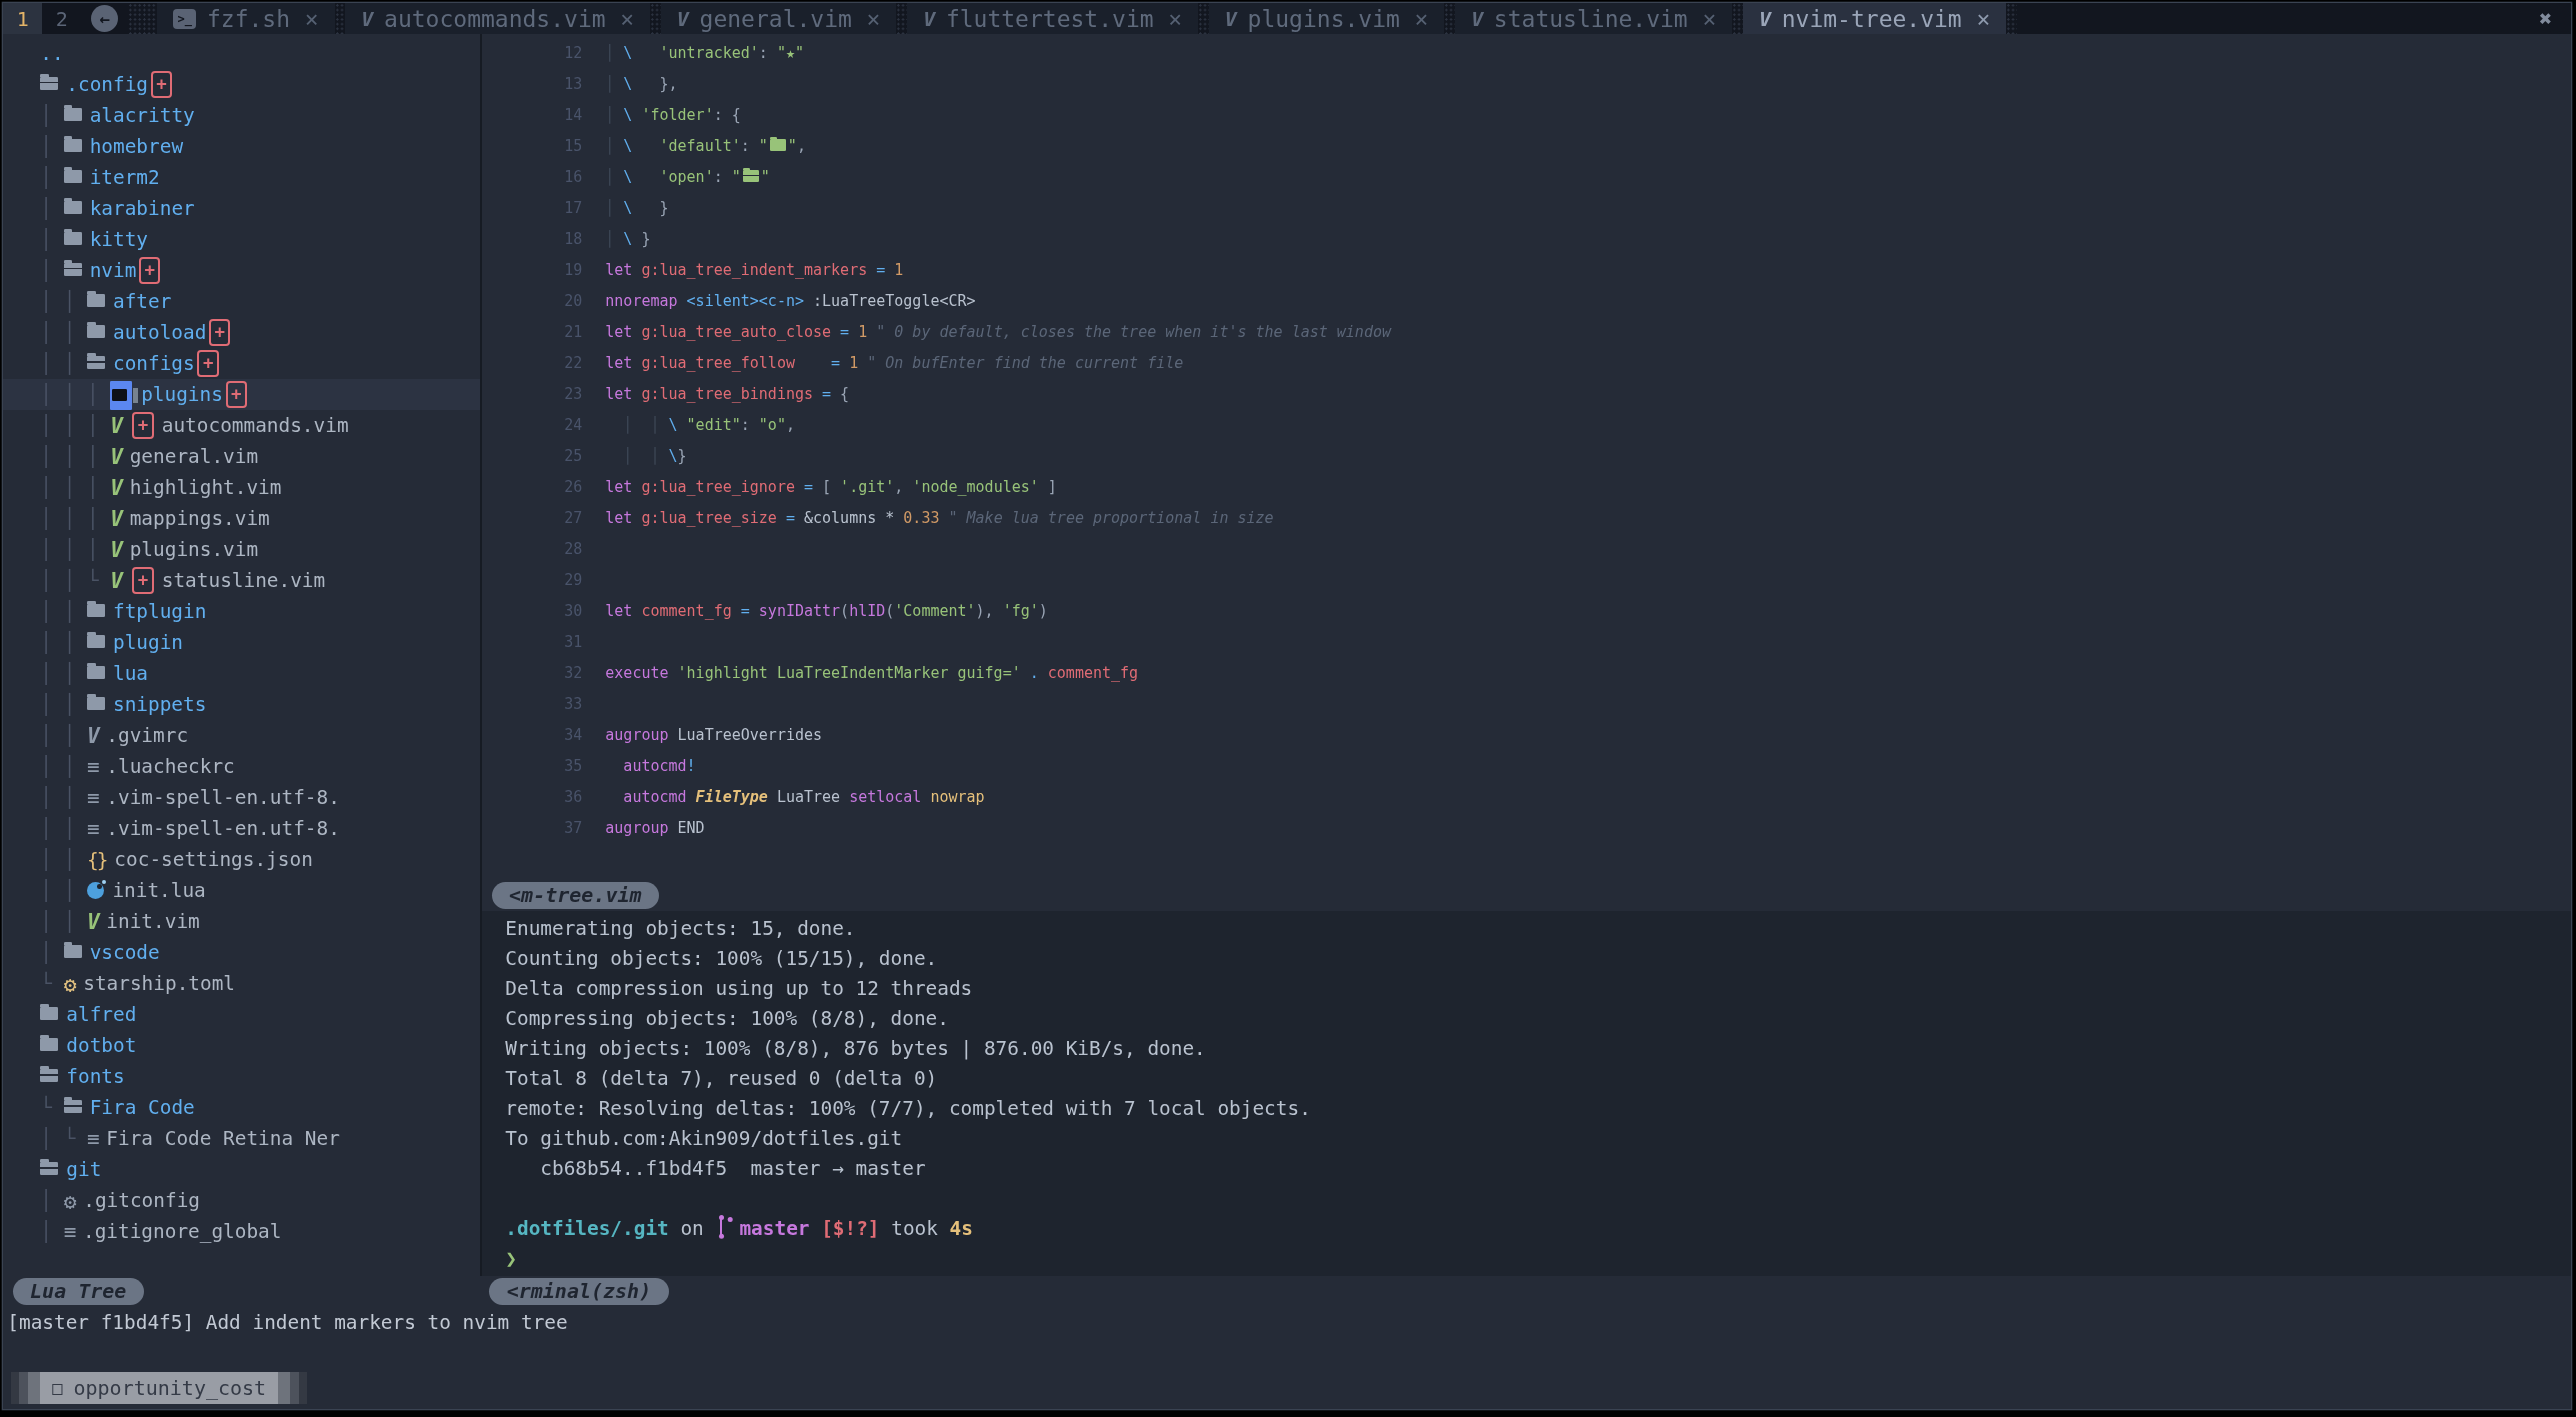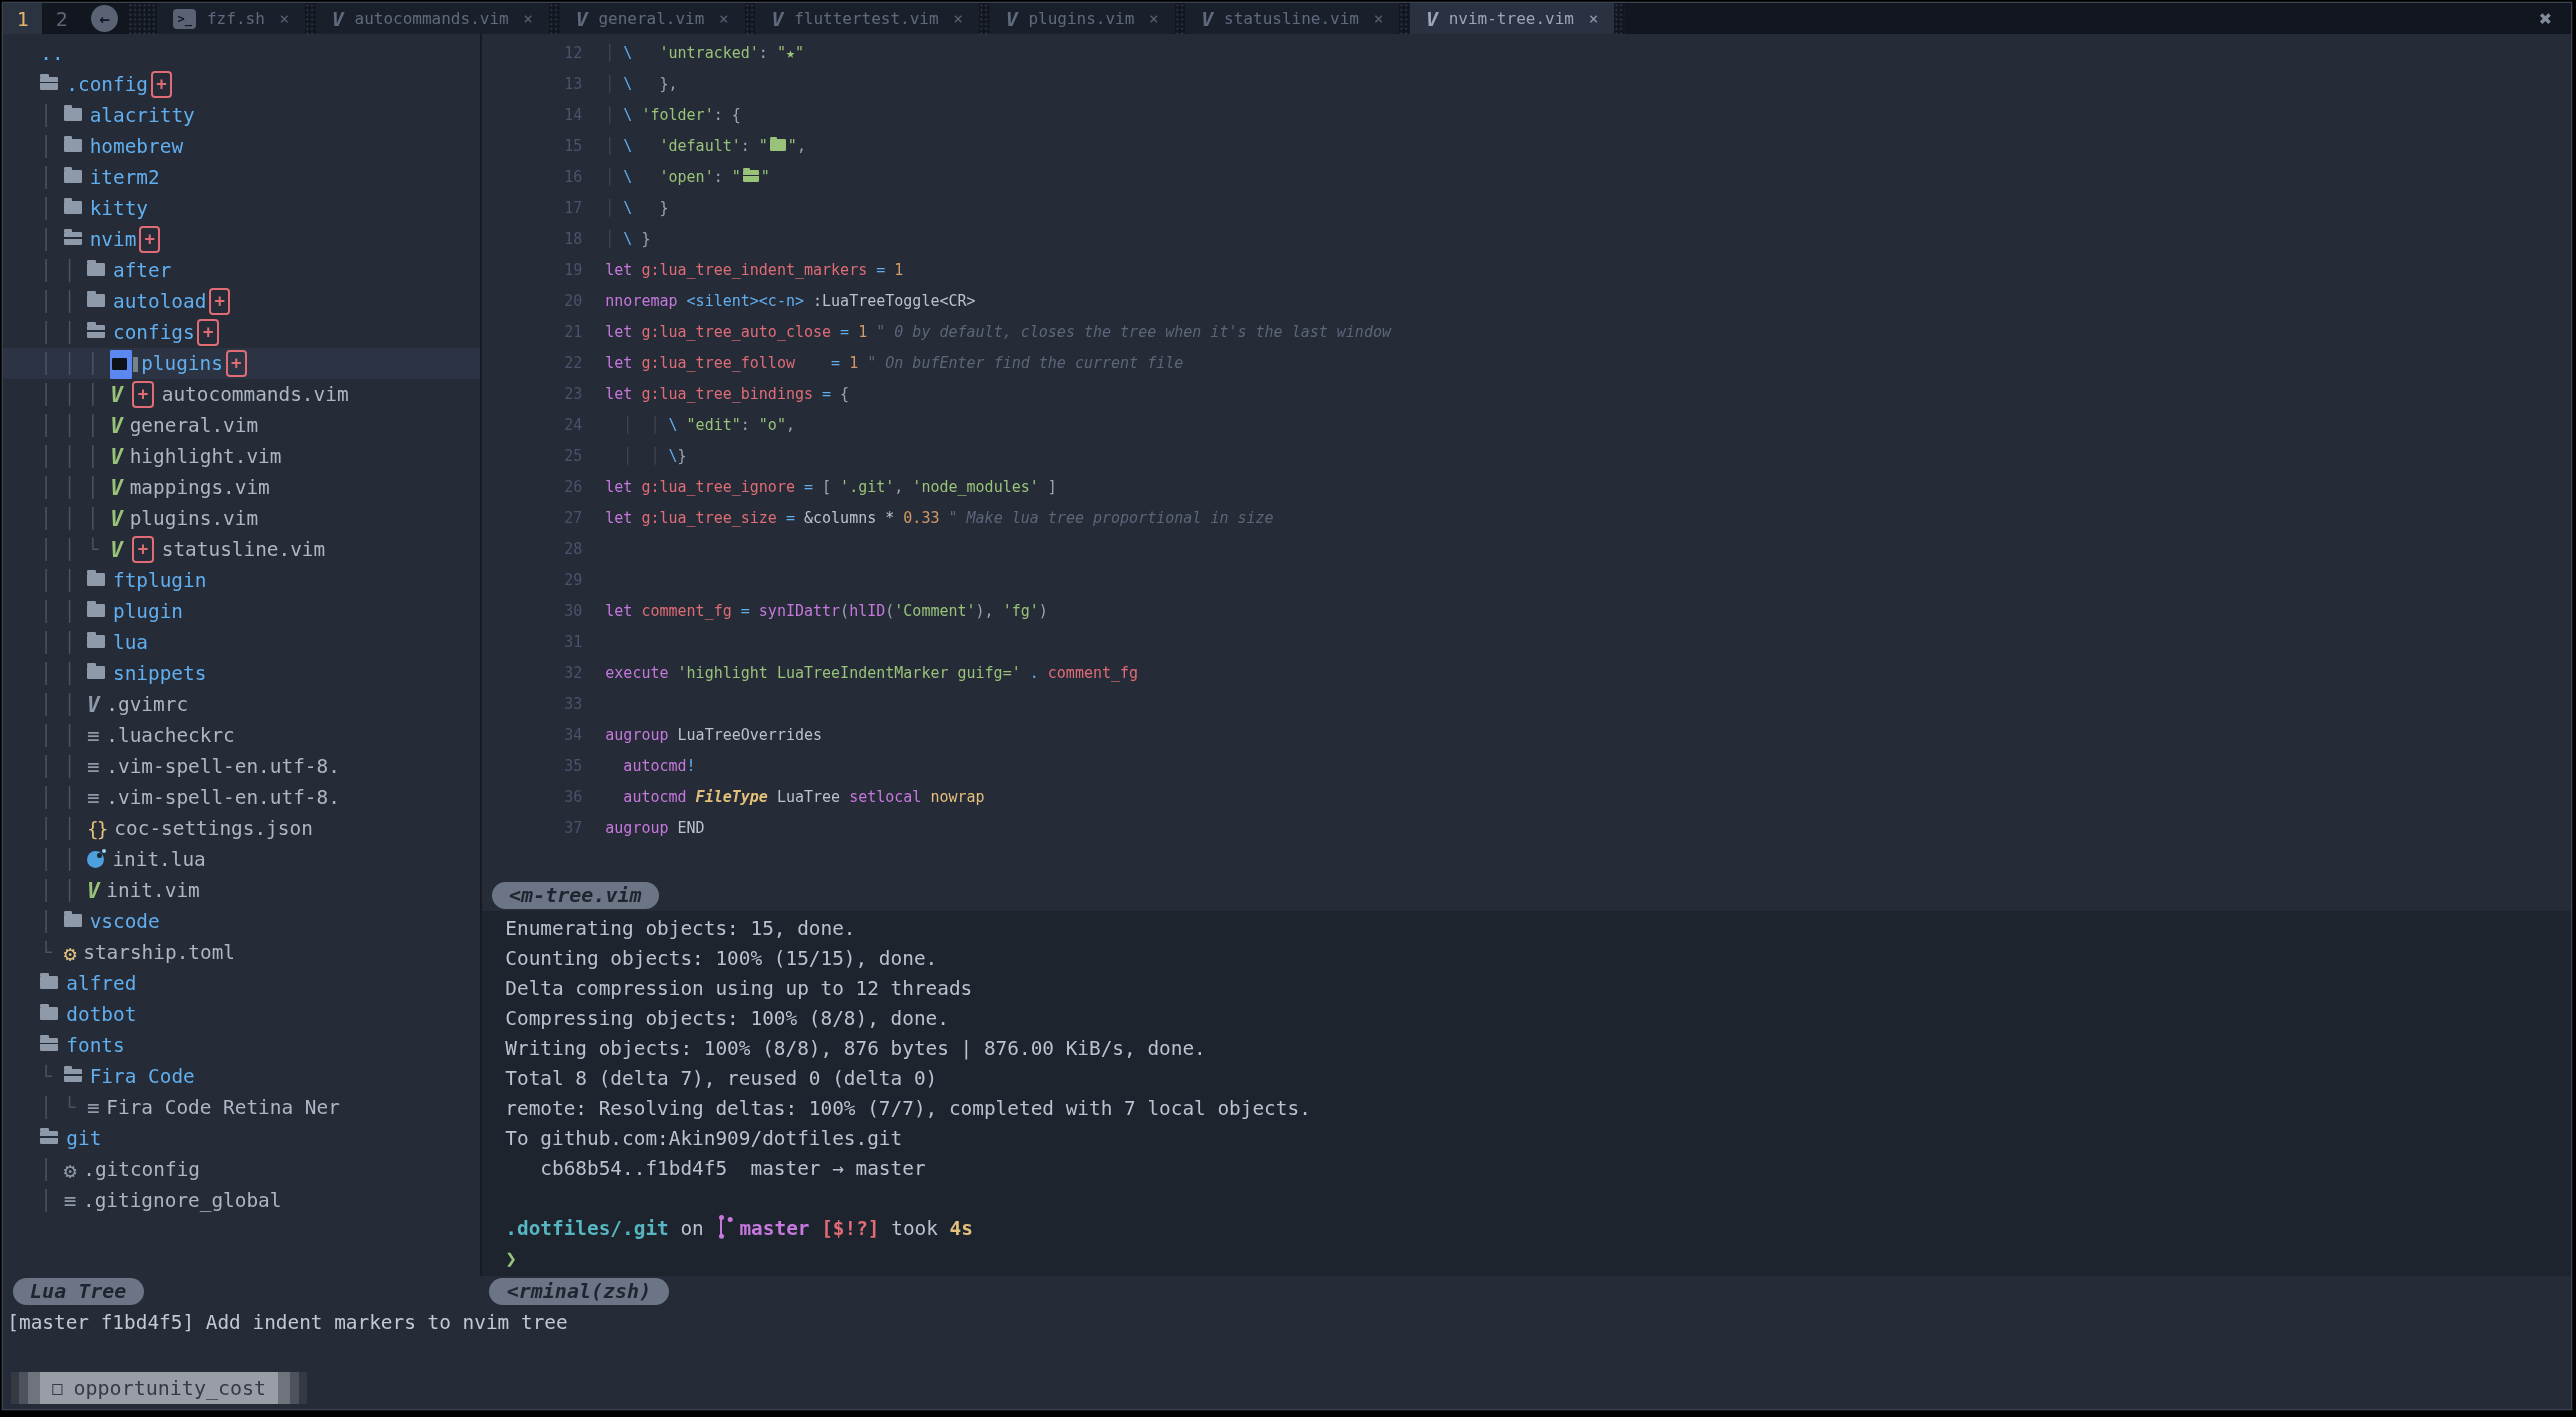--- a/index.html
+++ b/index.html
@@ -10,21 +10,21 @@
   
   .tabline{height:31px;background:#12161f;display:flex;align-items:stretch;position:relative;flex:0 0 auto;}
   .tabline .cell{display:flex;align-items:center;justify-content:center;font-size:20px;}
   .page-num{width:39px;color:#5b6577;}
   .page-num.active{background:#2c3340;color:#e3b468;}
   .hist{width:47px;}
   .hist-circle{width:27px;height:27px;border-radius:50%;background:#5a6374;color:#12161f;
     display:flex;align-items:center;justify-content:center;font-size:17.4px;font-weight:bold;}
   .tsep{width:10.7px;background-image:radial-gradient(#2b3240 1px,transparent 1.1px);background-size:4.7px 4.7px;}
   .tsep.wide{width:29px;}
-  .tab{display:flex;align-items:center;background:#1a202b;color:#5f6a7c;font-size:16px;padding:0 16px;white-space:nowrap;}
+  .tab{display:flex;align-items:center;background:#1a202b;color:#5f6a7c;font-size:23px;padding:0 16px;white-space:nowrap;}
   .tab.active{background:#2a3140;color:#9aa5b8;}
   .tab .tab-close{margin-left:14.7px;color:#556072;}
   .tab.active .tab-close{color:#8d99ad;}
   .tab-ic{margin-right:10.7px;display:inline-flex;align-items:center;}
   .tab-ic-vim::before{content:"V";font-weight:bold;font-style:italic;font-size:20px;}
   .tab-ic-term{width:23px;height:20px;background:#5a6374;border-radius:4px;color:#12161f;
     font-size:12px;font-weight:bold;display:inline-flex;align-items:center;justify-content:center;}
   .tab-ic-term::before{content:">_";}
   .close-all{position:absolute;right:18.7px;top:0;height:31px;display:flex;align-items:center;
     color:#818b9c;font-size:21.4px;font-weight:bold;}
@@ -176,20 +176,21 @@
     <span class="close-all">✖</span>
   </div>
 
   <div class="main">
     <div class="tree" id="tree">
         <div class="trow"><span class="dir">..</span></div>
         <div class="trow"><span class="ti ic-folder-open"></span><span class="dir">.config</span><span class="badge"></span></div>
         <div class="trow"><span class="g">│ </span><span class="ti ic-folder"></span><span class="dir">alacritty</span></div>
         <div class="trow"><span class="g">│ </span><span class="ti ic-folder"></span><span class="dir">homebrew</span></div>
         <div class="trow"><span class="g">│ </span><span class="ti ic-folder"></span><span class="dir">iterm2</span></div>
+        <div class="trow"><span class="g">│ </span><span class="ti ic-folder"></span><span class="dir">karabiner</span></div>
         <div class="trow"><span class="g">│ </span><span class="ti ic-folder"></span><span class="dir">kitty</span></div>
         <div class="trow"><span class="g">│ </span><span class="ti ic-folder-open"></span><span class="dir">nvim</span><span class="badge"></span></div>
         <div class="trow"><span class="g">│ │ </span><span class="ti ic-folder"></span><span class="dir">after</span></div>
         <div class="trow"><span class="g">│ │ </span><span class="ti ic-folder"></span><span class="dir">autoload</span><span class="badge"></span></div>
         <div class="trow"><span class="g">│ │ </span><span class="ti ic-folder-open"></span><span class="dir">configs</span><span class="badge"></span></div>
         <div class="trow sel"><span class="g">│ │ │ </span><span class="ti ic-folder-cursor"></span><span class="dir">plugins</span><span class="badge"></span></div>
         <div class="trow"><span class="g">│ │ │ </span><span class="ti ic-vim"></span><span class="badge"></span><span class="file">autocommands.vim</span></div>
         <div class="trow"><span class="g">│ │ │ </span><span class="ti ic-vim"></span><span class="file">general.vim</span></div>
         <div class="trow"><span class="g">│ │ │ </span><span class="ti ic-vim"></span><span class="file">highlight.vim</span></div>
         <div class="trow"><span class="g">│ │ │ </span><span class="ti ic-vim"></span><span class="file">mappings.vim</span></div>

